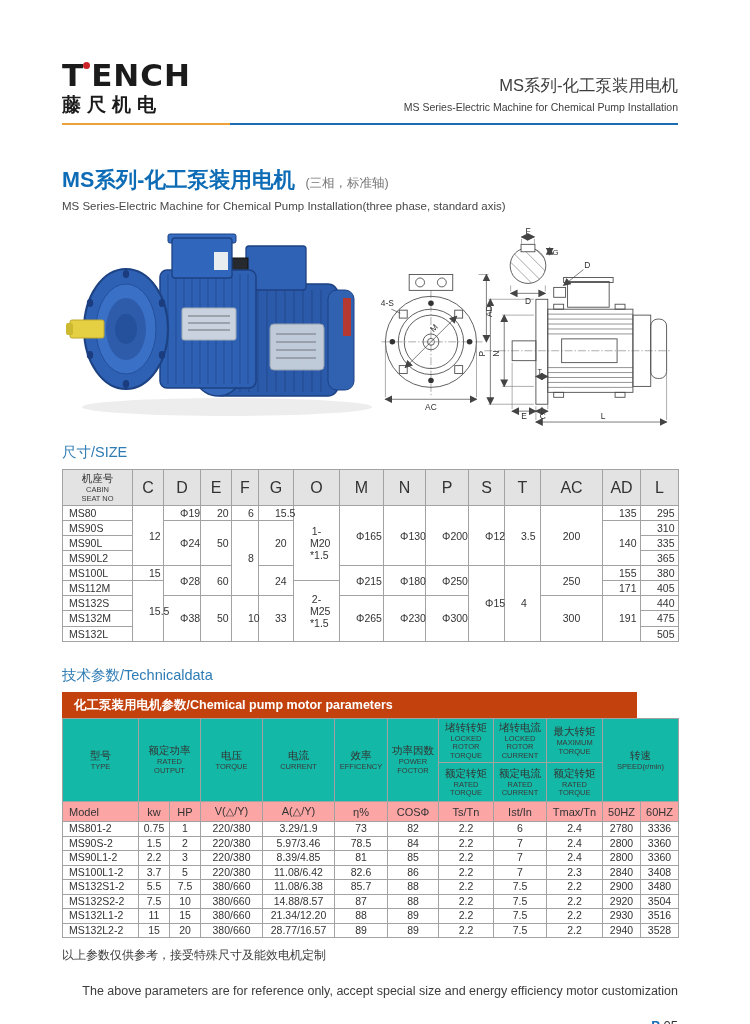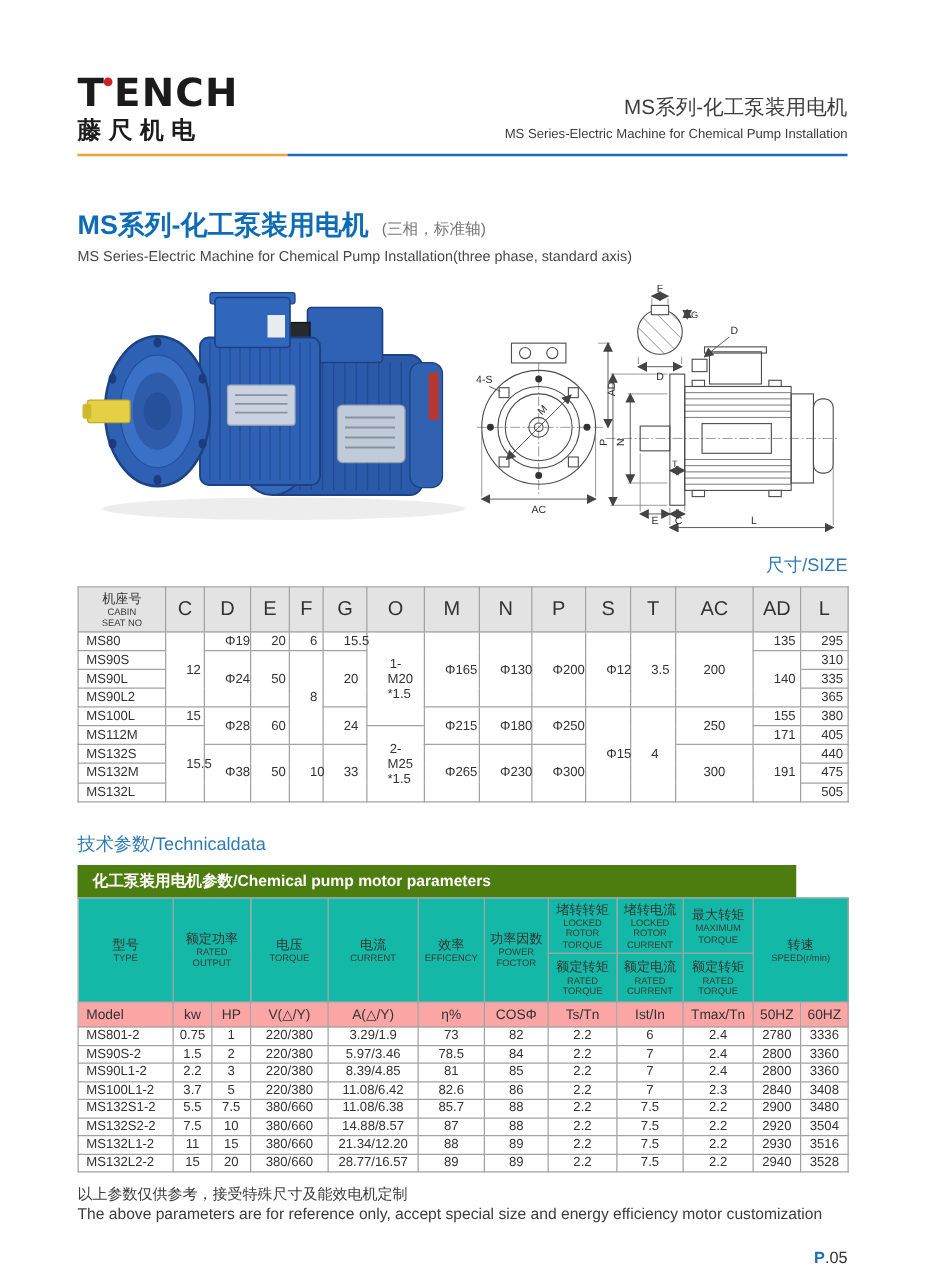--- a/index.html
+++ b/index.html
@@ -33,45 +33,45 @@
   .draw { flex:1; height:200px; padding-top:2px; }
   .cl line { stroke:#8a8a8a; stroke-width:0.7; stroke-dasharray:8 2 1.5 2; }
   .ln { stroke:#4d4d4d; fill:none; stroke-width:0.9; }
   .dim line { stroke:#444; stroke-width:0.7; }
   .ext line { stroke:#777; stroke-width:0.6; }
   .lbl text { font-family:"Liberation Sans", sans-serif; font-size:8.5px; fill:#2e2e2e; text-anchor:middle; }
   .lbl text.sm { font-size:7.5px; }
 
   
   .sec-h { font-size:14.5px; color:#2e7cb4; font-weight:400; }
-  .h-size { margin-top:15px;text-align:right; }
+  .h-size { margin-top:15px; }
   .h-tech { margin-top:24px; }
 
   
   table { border-collapse:collapse; table-layout:fixed; width:616px; }
   th, td { border:1px solid #a2a2a2; text-align:center; font-weight:400; }
   td { white-space:pre-line; }
   .rowhead { text-align:left !important; padding-left:6px !important; }
 
   .size-tbl { margin-top:7px; }
   .size-tbl thead th { background:#e3e3e3; height:36px; padding:1px 0; }
   .hzh { font-size:10.5px; }
   .hen { font-size:7.5px; line-height:1.15; white-space:pre-line; color:#3a3a3a; }
   .size-tbl td { font-size:10.5px; height:14px; line-height:1.15; padding:1px 16px; }
 
-  .banner { margin-top:7px; height:26px; line-height:26px; background:#4d7c0f; color:#fff; font-size:12.5px; font-weight:bold; padding-left:12px; width:575px; }
+  .banner { margin-top:7px; height:26px; line-height:26px; background:#c2410c; color:#fff; font-size:12.5px; font-weight:bold; padding-left:12px; width:575px; }
   .tech-tbl td { font-size:10.5px; height:14.5px; line-height:1.1; }
   .tech-tbl tr.grp { height:39px; }
   .tech-tbl .grp th { background:#14b8a6; padding:2px 1px; vertical-align:middle; }
   .tech-tbl .sub th { background:#fca5a5; font-size:11px; height:20px; }
 
   
   .notes { margin-top:9px; }
   .note-zh { font-size:12px; color:#3c3c3c; }
-  .note-en { font-size:12.5px; color:#3c3c3c; margin-top:0; }
+  .note-en { font-size:12.5px; color:#3c3c3c; margin-top:20px;text-align:right; }
   .pagenum { margin-top:20px; text-align:right; width:616px; font-size:13px; color:#333; }
   .pagenum .p { color:#1a6fb5; font-weight:bold; }
 </style>
 </head>
 <body>
 
 <div class="page">
 
   <div class="hdr">
     <div class="logo">

